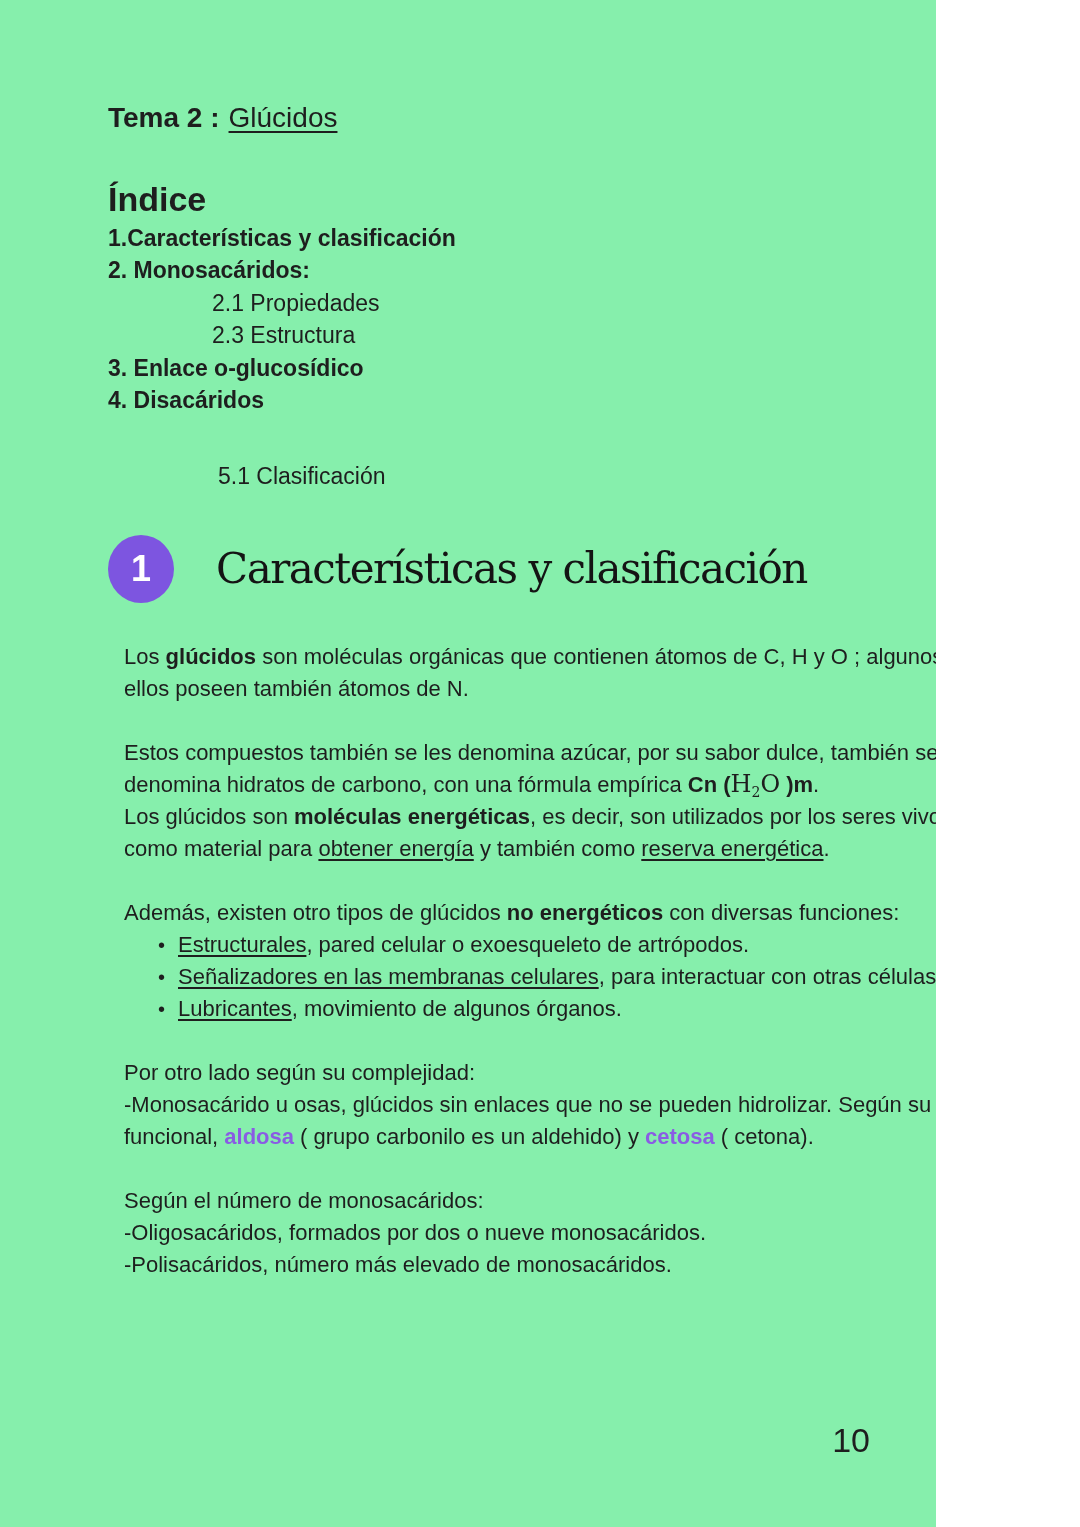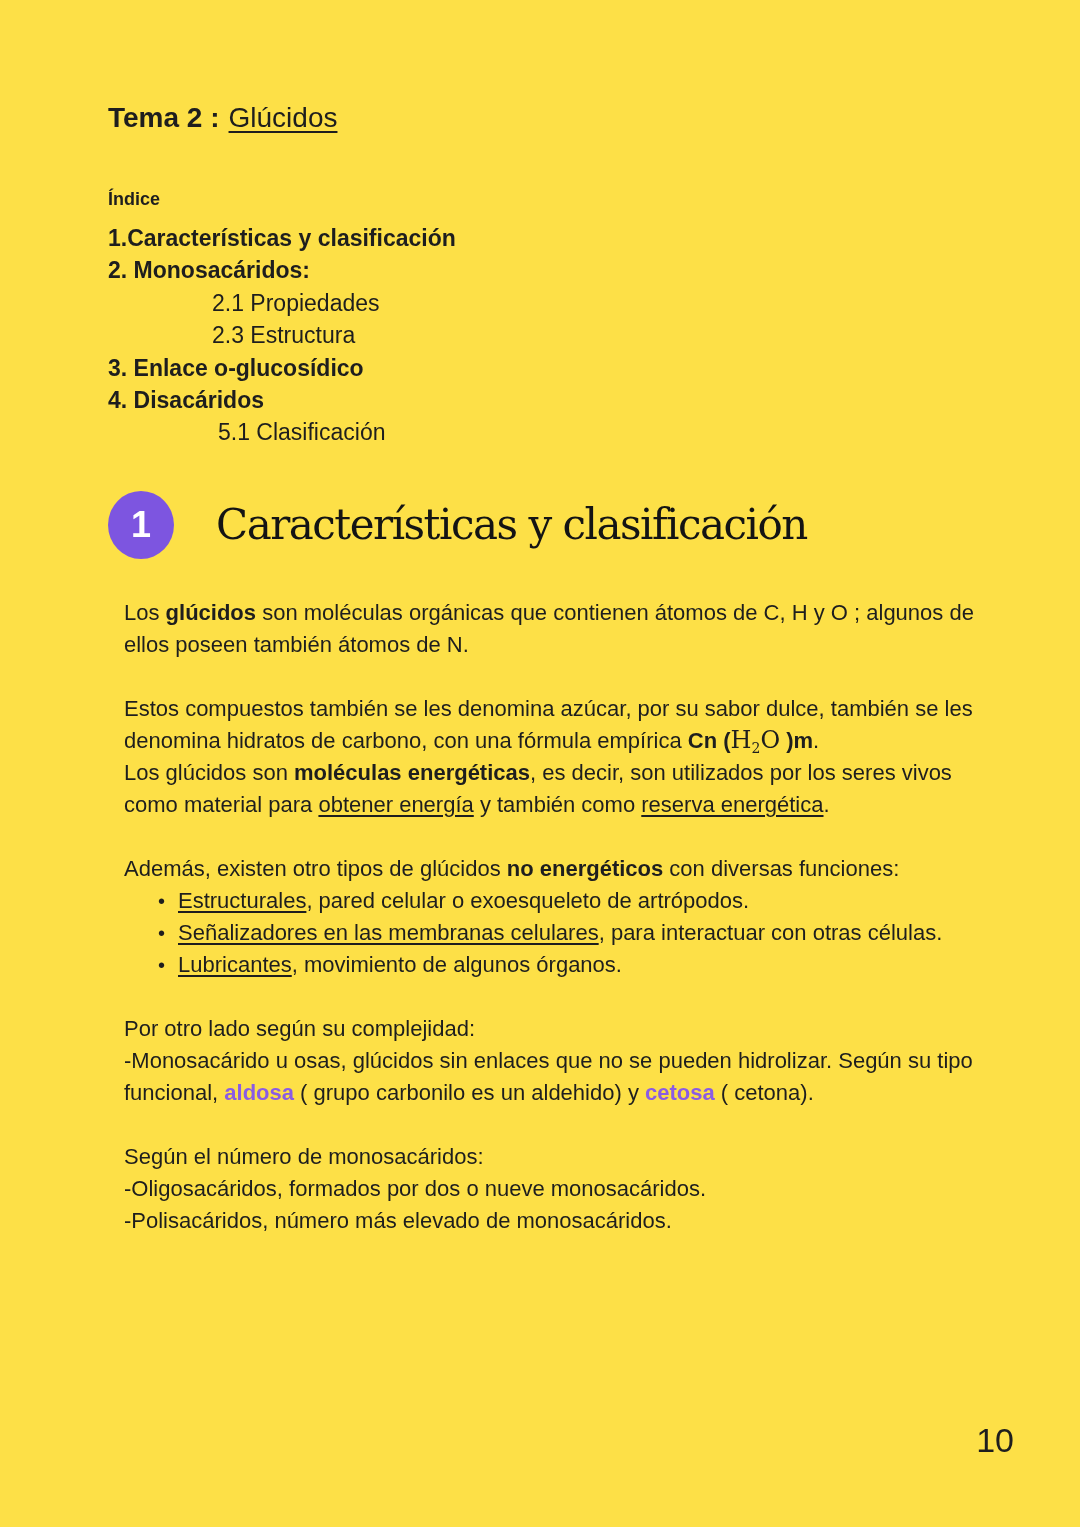--- a/index.html
+++ b/index.html
@@ -1,19 +1,19 @@
 <!DOCTYPE html>
 <html style="--accent: #8a5ce4; --badge: #7d55e0; --text: #1e1e1e;"><head>
 <meta charset="utf-8">
 <style>
   html,body{margin:0;padding:0;background:#ffffff;}
   .page{
     position:relative;
-    width:1080px;height:1527px;
-    background:#fde047;
+    width:936px;height:1527px;
+    background:#86efac;
     font-family:"Liberation Sans",sans-serif;
     color:var(--text,#1e1e1e);
     overflow:hidden;
     box-sizing:border-box;
   }
   .content{
     position:absolute;
     left:108px;top:100px;
     width:866px;
   }
@@ -24,27 +24,27 @@
   }
   .doc-title .prefix{font-weight:bold;margin-right:9px;}
   .doc-title .subject{
     font-weight:normal;
     text-decoration:underline;
     text-underline-offset:4px;
     text-decoration-thickness:2px;
   }
   
   .index-heading{
-    font-size:18px;line-height:34px;font-weight:bold;
+    font-size:34px;line-height:34px;font-weight:bold;
     margin:0 0 6px 0;
   }
   .idx{font-size:23px;line-height:32.4px;}
   .idx.b{font-weight:bold;}
   .idx.ind1{padding-left:104px;}
-  .idx.ind2{padding-left:110px;}
+  .idx.ind2{padding-left:110px;margin-top:44px;}
   
   .section-row{
     display:flex;align-items:center;
     margin-top:42px;
   }
   .badge{
     width:66px;height:68px;border-radius:50%;
     background:var(--badge,#7d55e0);
     color:#ffffff;
     display:flex;align-items:center;justify-content:center;

